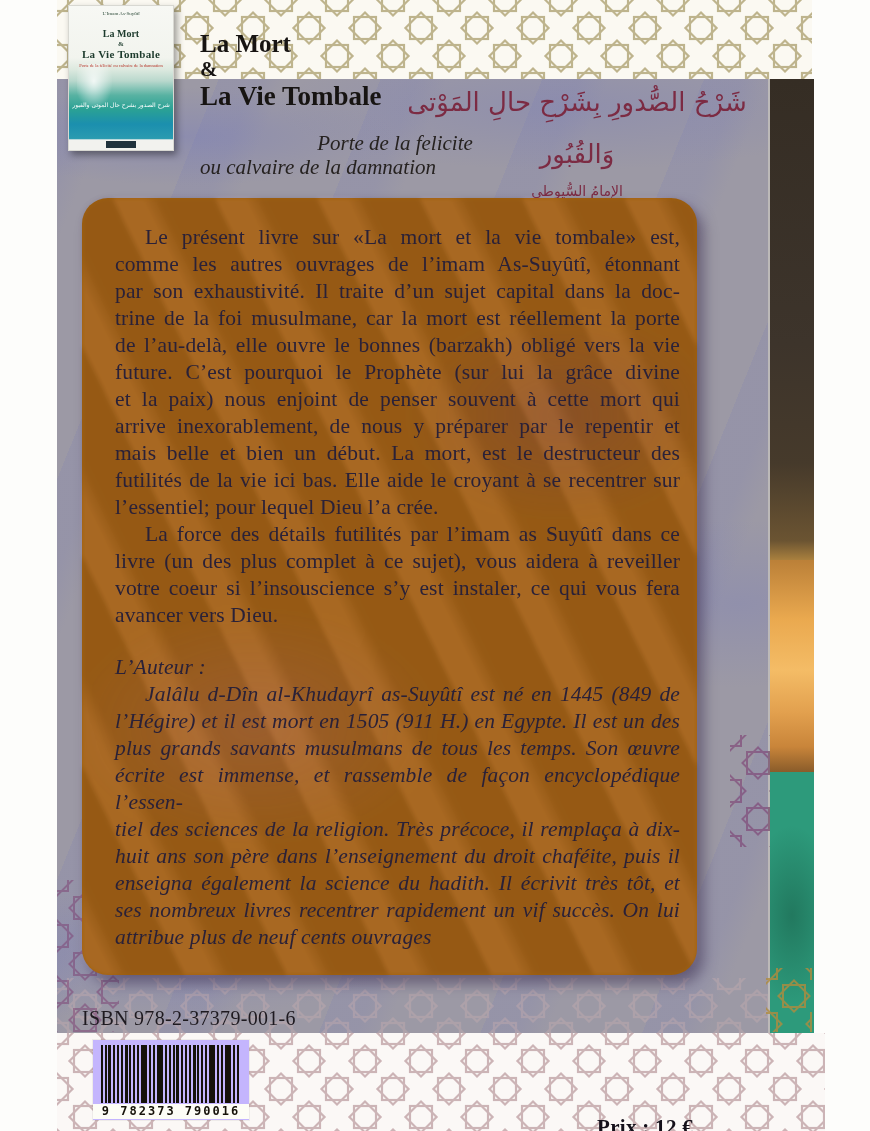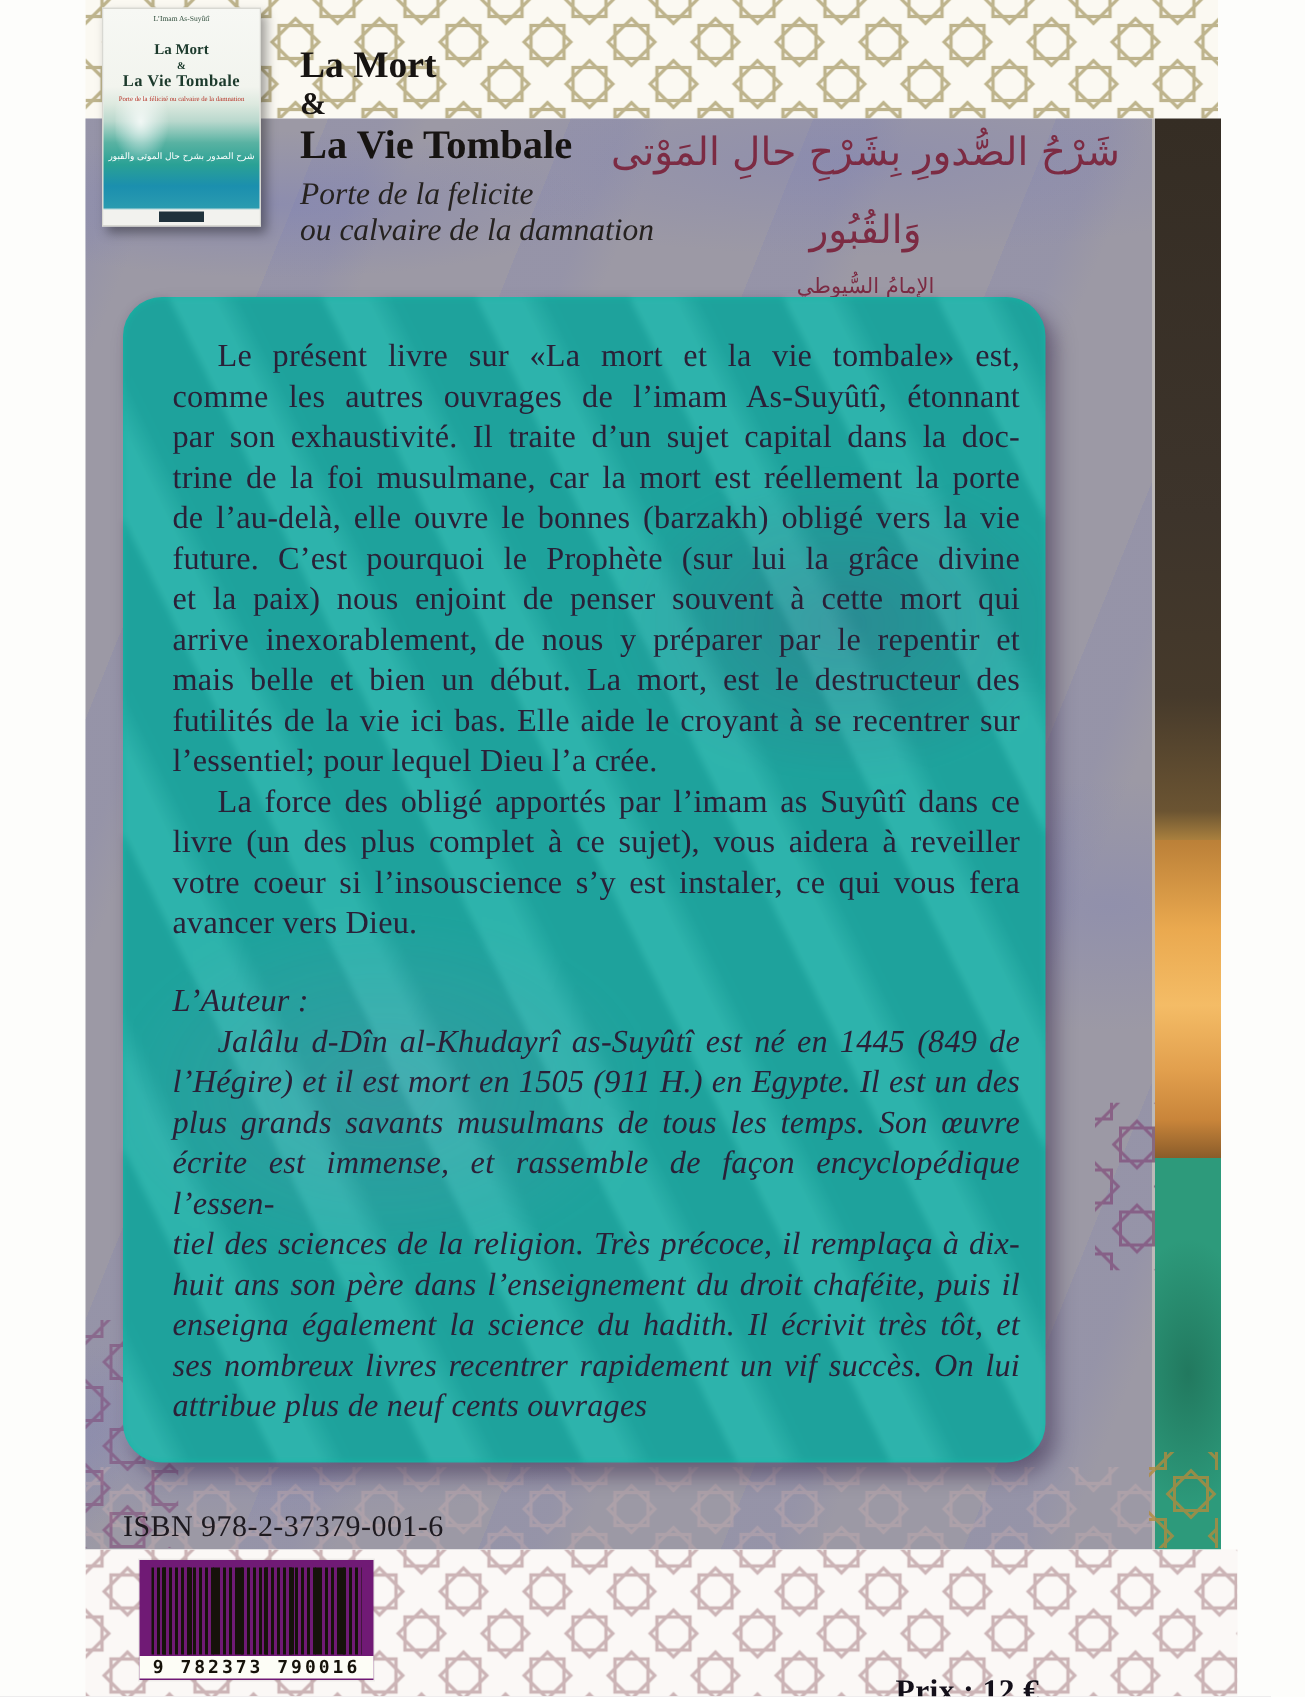--- a/index.html
+++ b/index.html
@@ -46,46 +46,46 @@
   .thumb-arabic{top:95px;font-size:6px;color:#ffffff;font-family:"DejaVu Sans",sans-serif;}
   .thumb-logo{position:absolute;left:50%;bottom:2px;transform:translateX(-50%);
     width:30px;height:7px;background:#20323c;}
 
   
   .title-block{left:200px;top:30px;width:390px;color:#171412;}
   .t1{font-size:25px;font-weight:bold;line-height:27px;}
   .amp{font-size:21px;font-weight:bold;line-height:25px;}
   .t2{font-size:27px;font-weight:bold;line-height:29px;}
   .sub{font-size:21px;font-style:italic;line-height:24px;color:#262220;}
-  .sub1{margin-top:6px;}
+  .sub1{margin-top:20px;text-align:center;}
 
   .arabic-block{left:390px;top:76px;width:374px;color:#7c2b43;text-align:center;}
   .ar1{font-size:26px;line-height:52px;font-family:"DejaVu Sans",sans-serif;direction:rtl;}
   .ar2{font-size:14px;line-height:18px;margin-top:2px;font-family:"DejaVu Sans",sans-serif;direction:rtl;}
 
   
   .panel{left:82px;top:198px;width:615px;height:777px;border-radius:26px;
-    background:#14b8a6;box-shadow:7px 9px 13px rgba(58,44,78,.5);}
+    background:#a16207;box-shadow:7px 9px 13px rgba(58,44,78,.5);}
   .panel::before{content:"";position:absolute;inset:0;border-radius:26px;overflow:hidden;
     background:
       repeating-linear-gradient(64deg, rgba(222,152,216,.13) 0 26px, rgba(88,44,104,.15) 42px 92px),
       radial-gradient(ellipse 220px 150px at 78% 28%, rgba(88,44,104,.20), transparent 70%),
       radial-gradient(ellipse 260px 170px at 28% 68%, rgba(205,135,205,.14), transparent 70%);
     filter:blur(2px);}
   .panel-inner{position:relative;padding:26px 17px 0 33px;
     color:#2a2138;font-size:21.5px;line-height:27px;letter-spacing:.15px;}
   .tline{text-align:justify;text-align-last:justify;white-space:normal;}
   .tline-last{text-align-last:left;}
   .tline-indent{padding-left:30px;}
   .author-block{margin-top:25px;font-style:italic;}
   .author-heading{font-style:italic;}
 
   
   .isbn{left:82px;top:1007px;font-size:20px;color:#1e1a20;letter-spacing:.3px;}
-  .barcode{left:93px;top:1040px;width:156px;height:80px;background:#701a75;
+  .barcode{left:93px;top:1040px;width:156px;height:80px;background:#c4b5fd;
     box-shadow:0 0 0 1px rgba(0,0,0,.05);}
   .bars{position:absolute;left:8px;right:8px;top:5px;bottom:17px;
     background-image:
       repeating-linear-gradient(90deg,#16120a 0 2px,transparent 2px 4px),
       repeating-linear-gradient(90deg,transparent 0 7px,#16120a 7px 10px,transparent 10px 17px);}
   .bar-digits{position:absolute;left:0;right:0;bottom:1px;height:15px;background:#fdfdf6;
     font-family:"DejaVu Sans Mono",monospace;font-size:12px;font-weight:bold;color:#16120a;
     text-align:center;letter-spacing:2px;}
   .price{left:597px;top:1115px;font-size:21px;font-weight:bold;color:#14101a;letter-spacing:.3px;}
 
@@ -204,21 +204,21 @@
           <div class="tline">trine de la foi musulmane, car la mort est réellement la porte</div>
           <div class="tline">de l’au-delà, elle ouvre le bonnes (barzakh) obligé vers la vie</div>
           <div class="tline">future. C’est pourquoi le Prophète (sur lui la grâce divine</div>
           <div class="tline">et la paix) nous enjoint de penser souvent à cette mort qui</div>
           <div class="tline">arrive inexorablement, de nous y préparer par le repentir et</div>
           <div class="tline">mais belle et bien un début. La mort, est le destructeur des</div>
           <div class="tline">futilités de la vie ici bas. Elle aide le croyant à se recentrer sur</div>
           <div class="tline tline-last">l’essentiel; pour lequel Dieu l’a crée.</div>
         </div>
       <div class="para">
-          <div class="tline tline-indent">La force des obligé apportés par l’imam as Suyûtî dans ce</div>
+          <div class="tline tline-indent">La force des détails futilités par l’imam as Suyûtî dans ce</div>
           <div class="tline">livre (un des plus complet à ce sujet), vous aidera à reveiller</div>
           <div class="tline">votre coeur si l’insouscience s’y est instaler, ce qui vous fera</div>
           <div class="tline tline-last">avancer vers Dieu.</div>
         </div>
       <div class="author-block">
         <div class="author-heading">L’Auteur :</div>
         <div class="para">
             <div class="tline tline-indent">Jalâlu d-Dîn al-Khudayrî as-Suyûtî est né en 1445 (849 de</div>
             <div class="tline">l’Hégire) et il est mort en 1505 (911 H.) en Egypte. Il est un des</div>
             <div class="tline">plus grands savants musulmans de tous les temps. Son œuvre</div>

